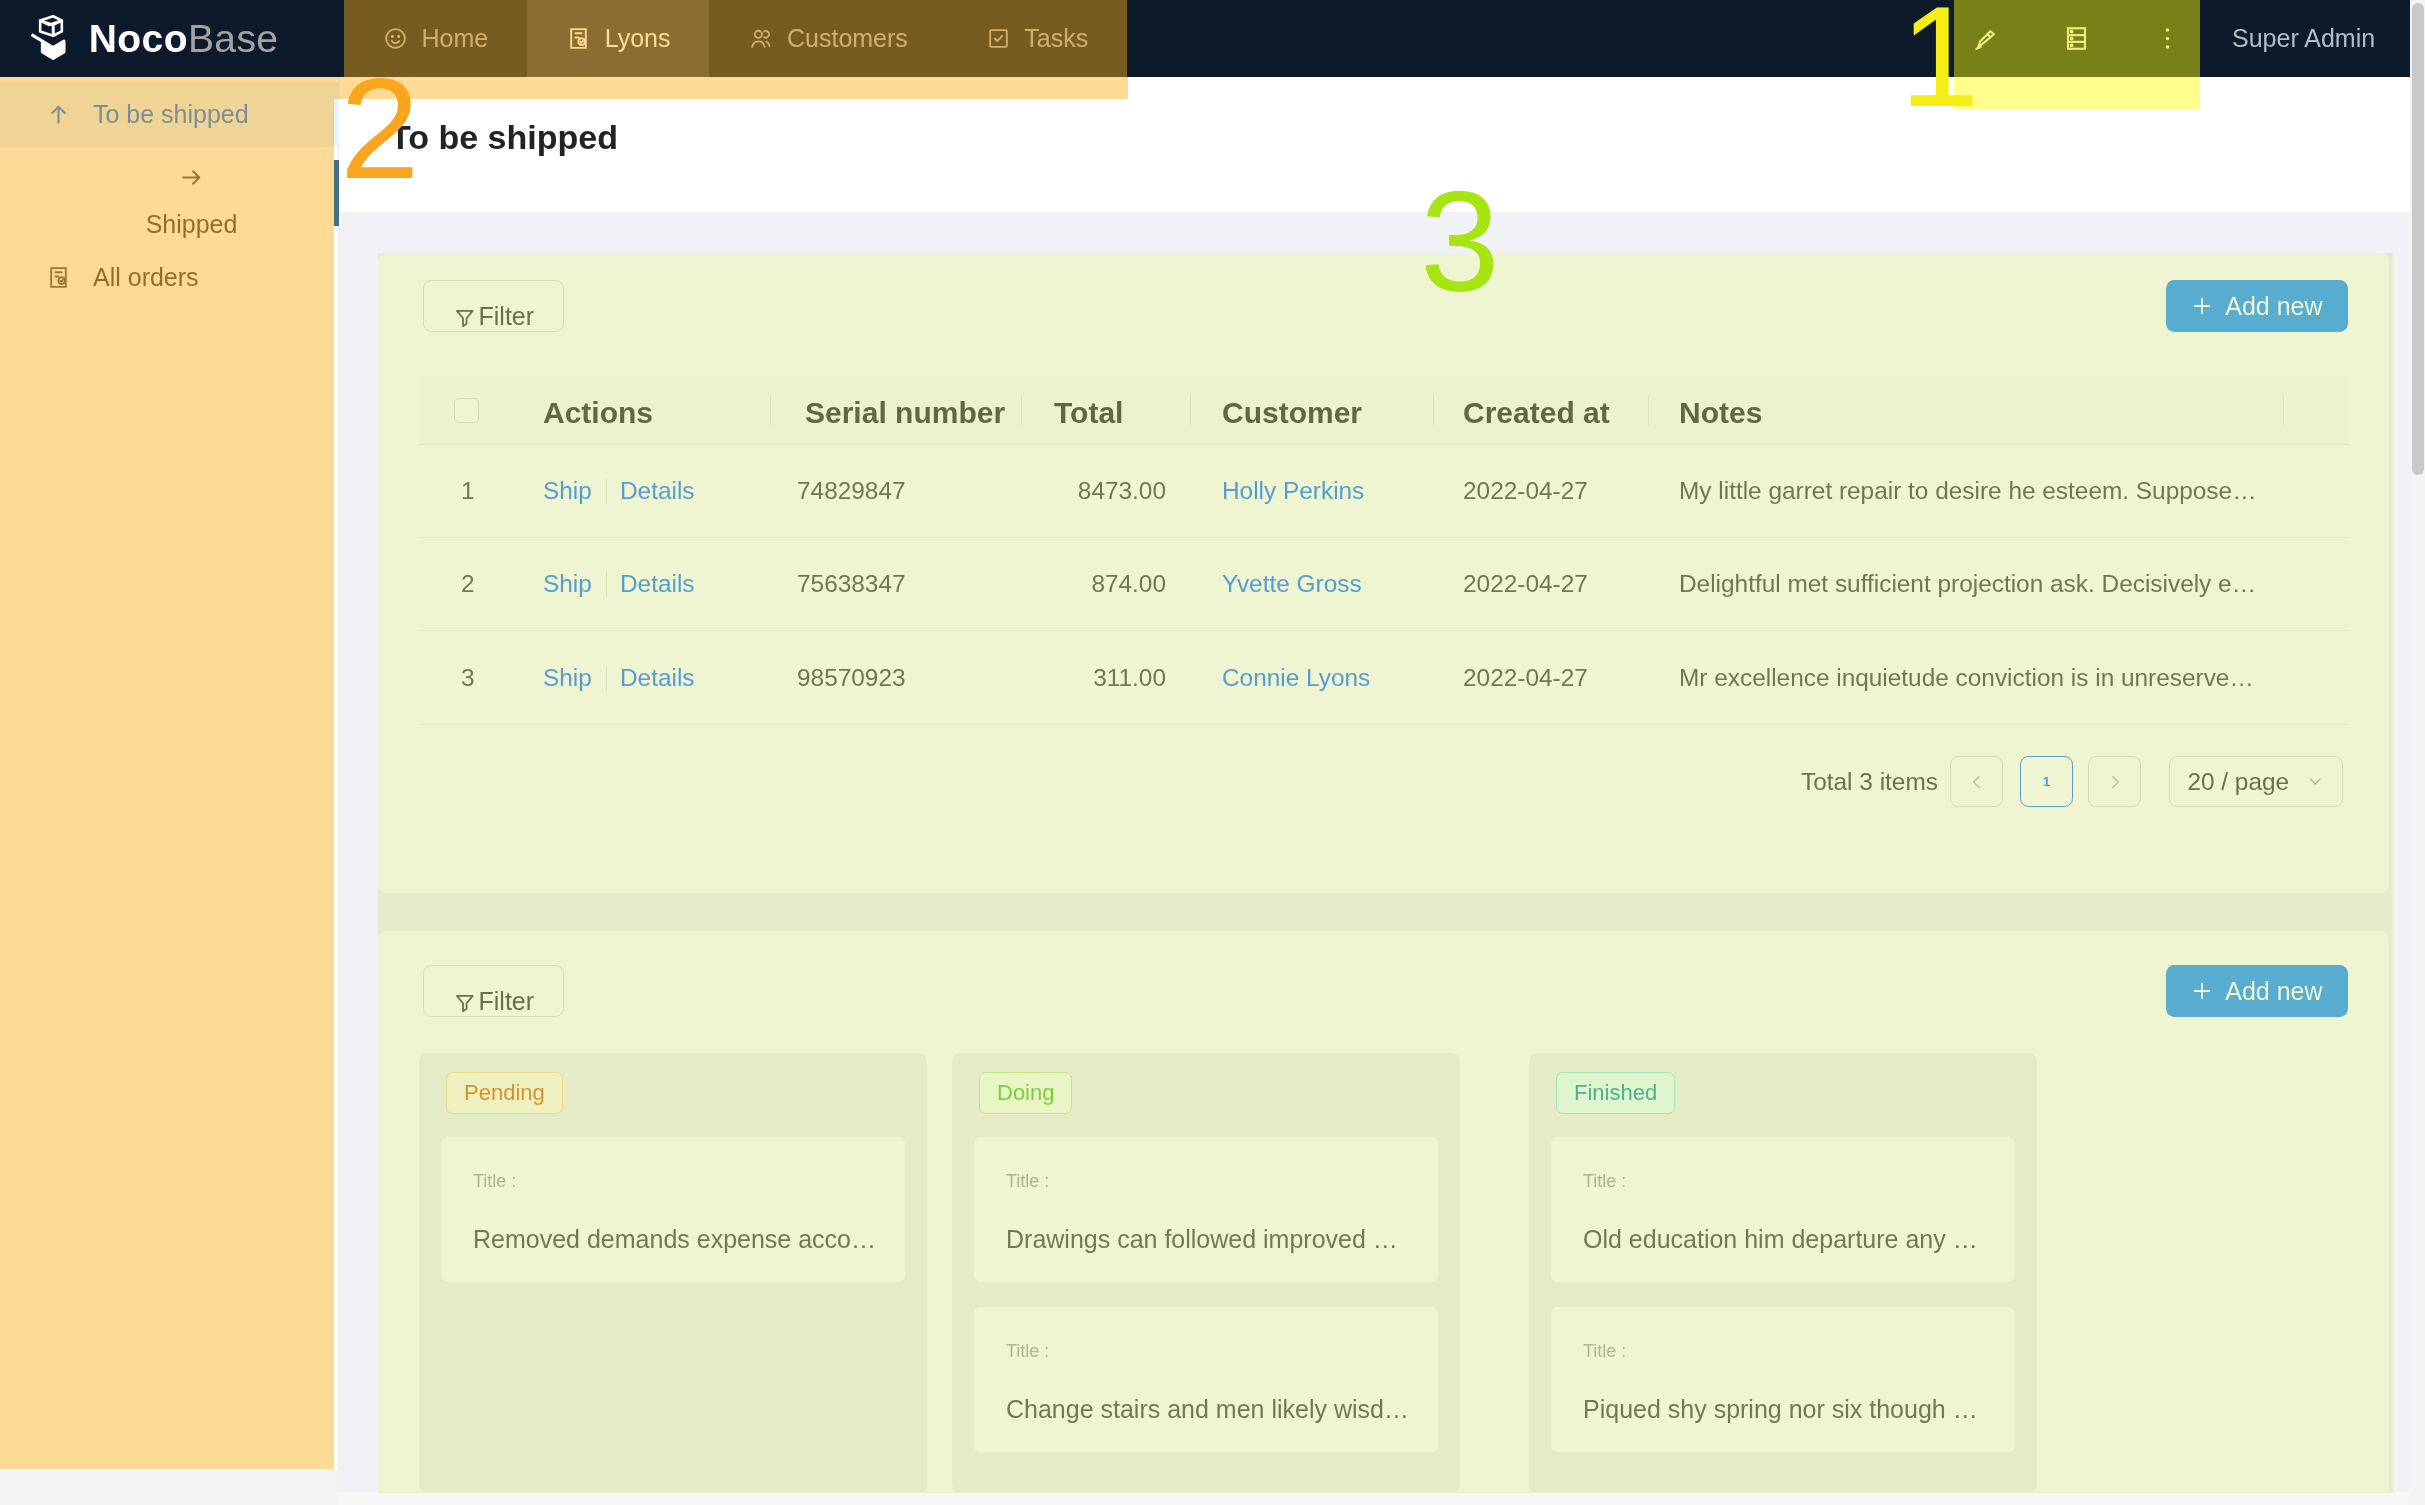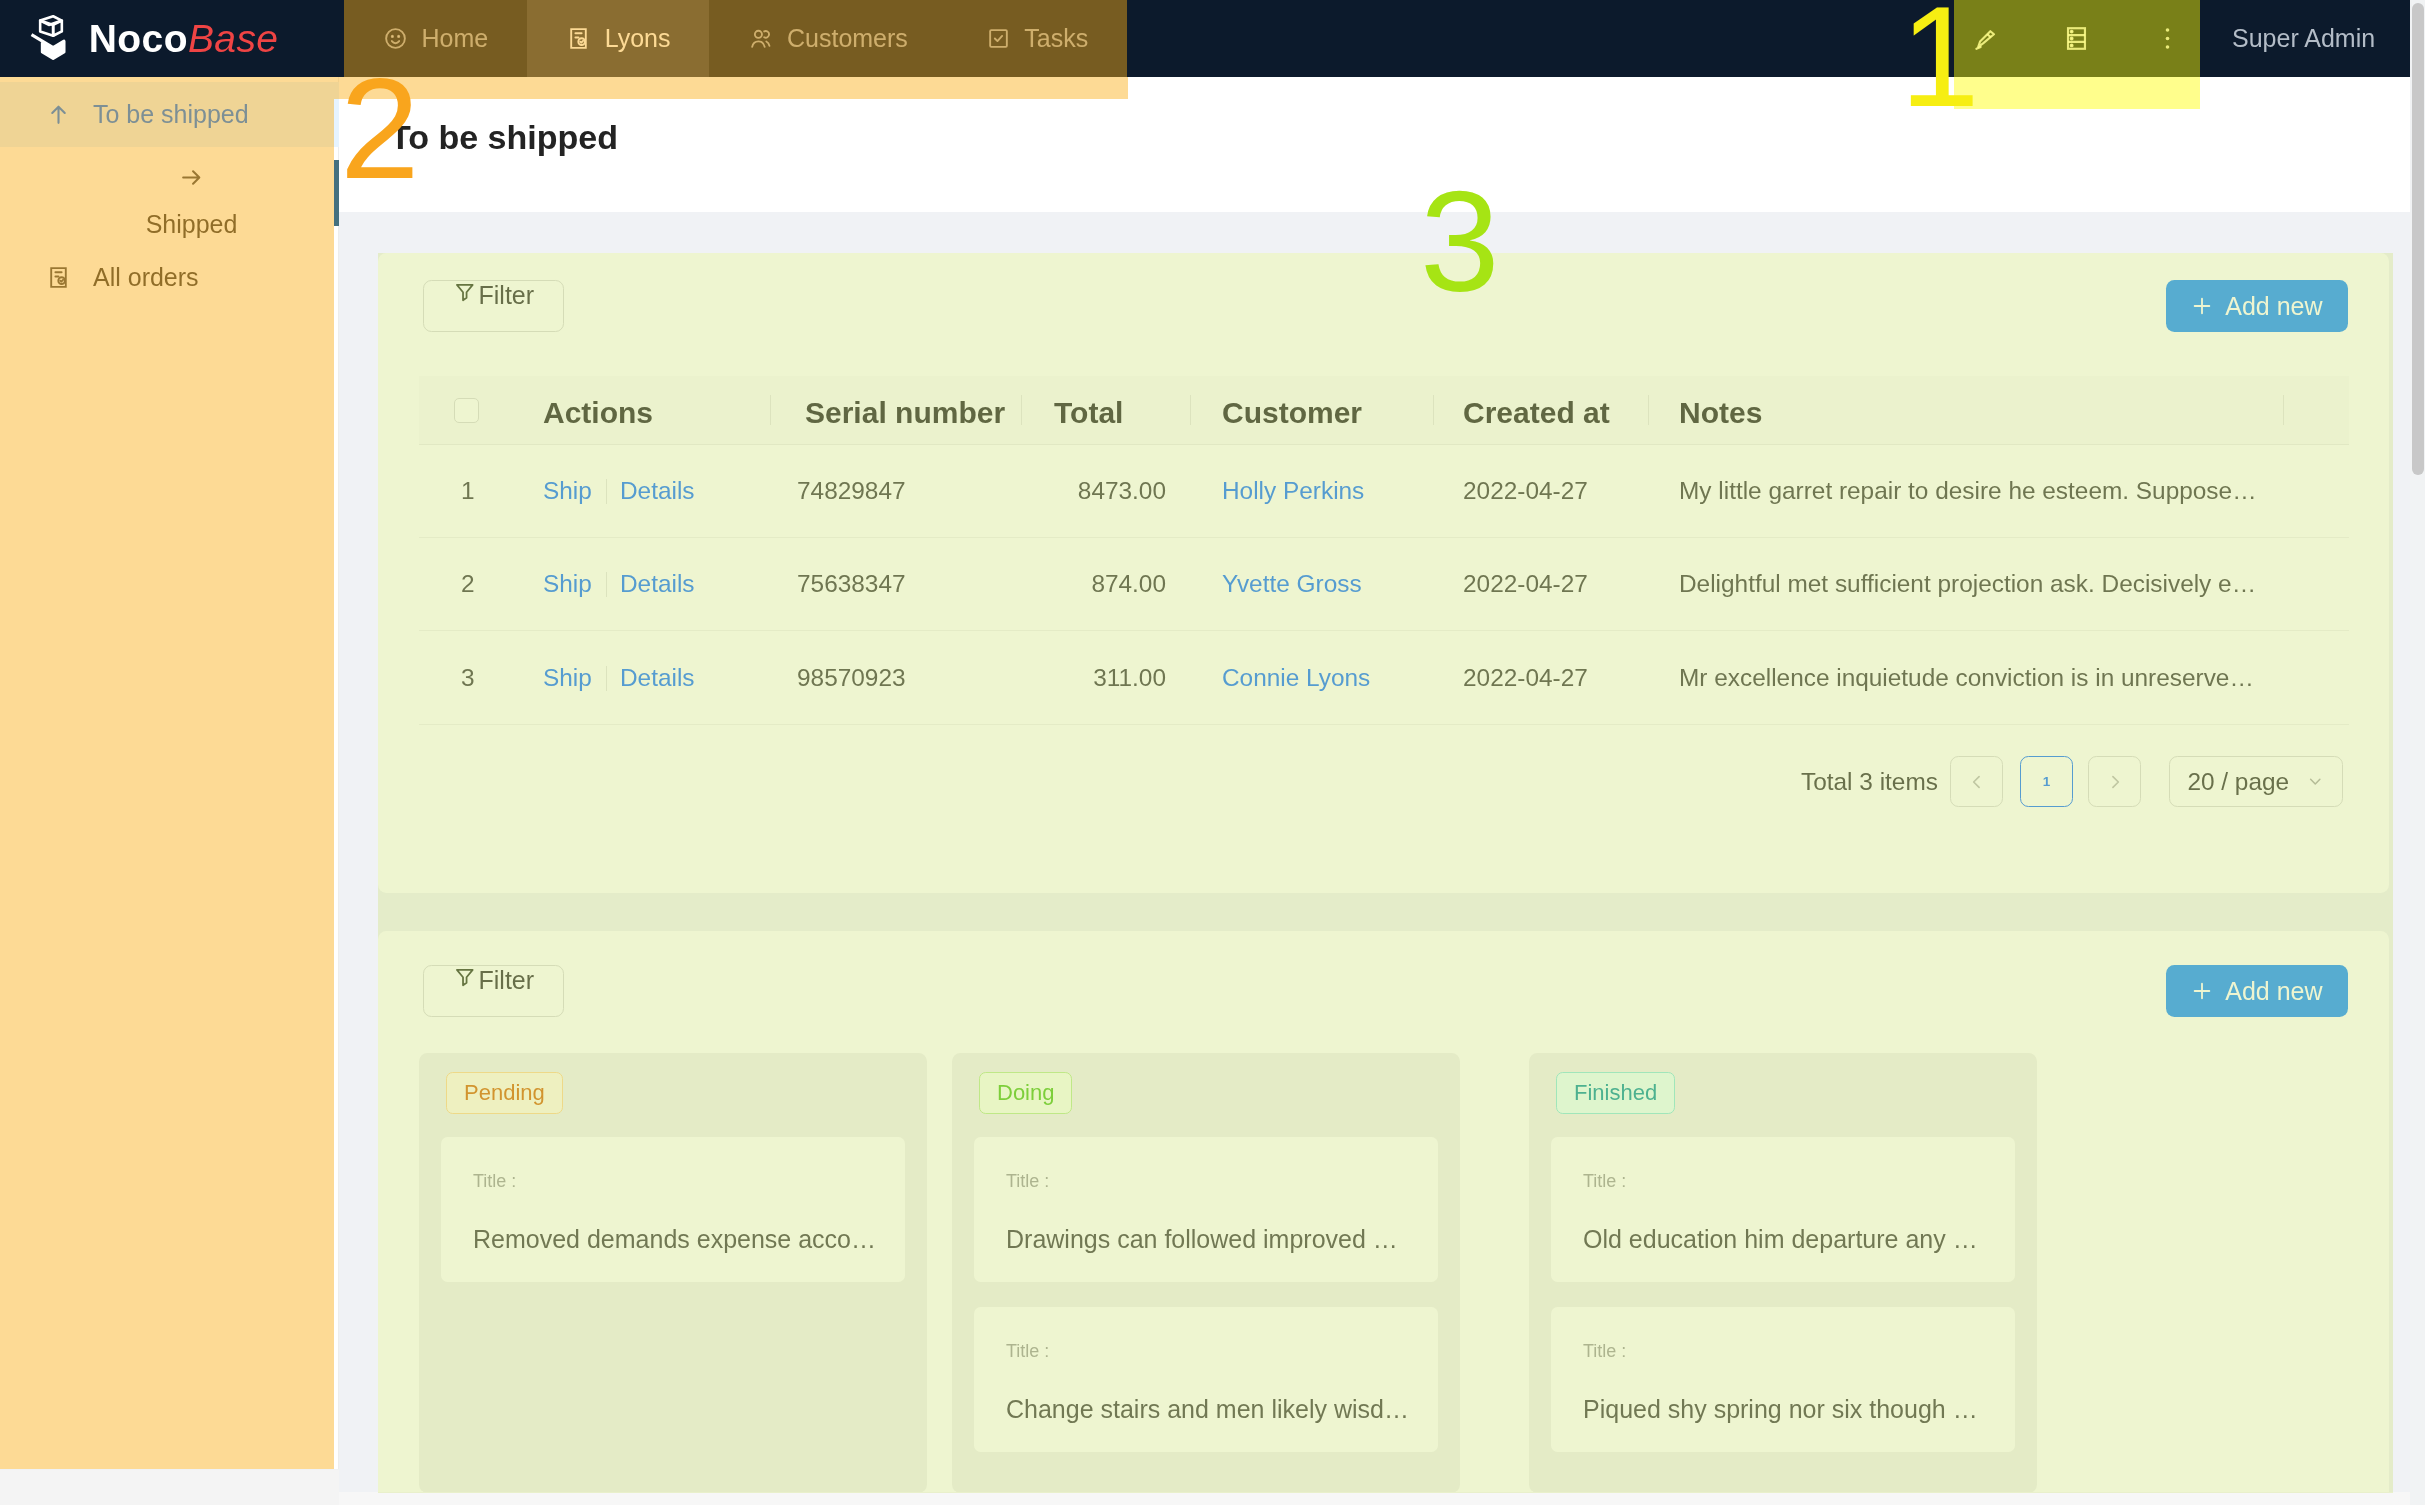--- a/index.html
+++ b/index.html
@@ -5,21 +5,21 @@
   * { margin:0; padding:0; box-sizing:border-box; }
   html,body { width:2426px; height:1505px; }
   body { font-family:"Liberation Sans", sans-serif; background:#f0f2f5; }
   #stage { position:absolute; inset:0; width:2426px; height:1505px; overflow:hidden; background:#f0f2f5; }
 
   
   .nav { position:absolute; left:0; top:0; width:2410px; height:77px; background:#0c1a2c; display:flex; align-items:center; }
   .logo { position:absolute; left:25px; top:0; height:77px; display:flex; align-items:center; gap:11.8px; }
   .logo-text { font-size:39px; letter-spacing:0.4px; }
   .logo-text .noco { color:#ffffff; font-weight:700; }
-  .logo-text .base { color:#ef4444; font-weight:300;font-style:italic; }
+  .logo-text .base { color:#a3a3a3; font-weight:300; }
   .tabs { position:absolute; left:344px; top:0; height:77px; display:flex; }
   .tab { height:77px; display:flex; align-items:center; gap:13.5px; padding:0 39px; color:rgba(255,255,255,0.65); font-size:25px; cursor:pointer; }
   .tab.active { background:rgba(255,255,255,0.14); color:#ffffff; }
   .nav-icons { position:absolute; top:0; height:77px; display:flex; align-items:center; gap:62px; left:1971px; color:rgba(255,255,255,0.85); }
   .nav-user { position:absolute; left:2232px; top:0; height:77px; display:flex; align-items:center; color:#b3bcc7; font-size:25px; }
 
   
   .sidebar { position:absolute; left:0; top:77px; width:339px; height:1392px; background:#ffffff; border-right:0.8px solid #ededed; }
   .side-item { position:absolute; left:0; width:339px; height:65px; display:flex; align-items:center; gap:20px; padding-left:44px; font-size:25px; color:#3a3a3a; cursor:pointer; }
   .side-item .s-ico { width:29px; display:flex; justify-content:center; color:#4c4c4c; }
@@ -31,21 +31,21 @@
   
   .title-band { position:absolute; left:339px; top:77px; width:2071px; height:135px; background:#ffffff; }
   .page-title { position:absolute; left:390px; top:118px; font-size:34px; font-weight:600; color:#232323; }
   .content-bg { position:absolute; left:339px; top:212px; width:2071px; height:1293px; background:#f0f2f5; }
   .content-bottom { position:absolute; left:339px; top:1492px; width:2071px; height:12.6px; background:#f7f7f7; }
 
   .panel { position:absolute; left:378px; width:2011px; background:#ffffff; border-radius:8.4px; }
   #panel-orders { top:253px; height:640px; }
   #panel-tasks  { top:931px; height:562px; border-bottom-left-radius:0; border-bottom-right-radius:0; }
 
-  .btn-filter { position:absolute; display:flex; align-items:flex-start; gap:2px; width:141px; height:52px; justify-content:center;
+  .btn-filter { position:absolute; display:flex; align-items:flex-end; gap:2px; width:141px; height:52px; justify-content:center;
     border:0.8px solid #d9d9d9; border-radius:8.4px; background:#fff; font-size:25px; color:#303030; cursor:pointer; }
   .btn-add { position:absolute; display:flex; align-items:center; gap:11.8px; width:182px; height:52px; justify-content:center;
     border:none; border-radius:8.4px; background:#1890ff; color:#ffffff; font-size:25px; cursor:pointer; }
 
   
   .thead { position:absolute; left:419px; top:376px; width:1930px; height:69px; background:#fafafa; border-bottom:0.8px solid #ebebeb; font-weight:600; color:#262626; font-size:30px; }
   .thead .hl { position:absolute; top:20px; }
   .vsep { position:absolute; top:19.4px; width:0.8px; height:30px; background:#e4e4e4; }
   .trow { position:absolute; left:419px; width:1930px; height:93px; border-bottom:0.8px solid #f0f0f0; font-size:24.4px; color:#3c3c3c; }
   .trow span { position:absolute; top:32px; white-space:nowrap; }

